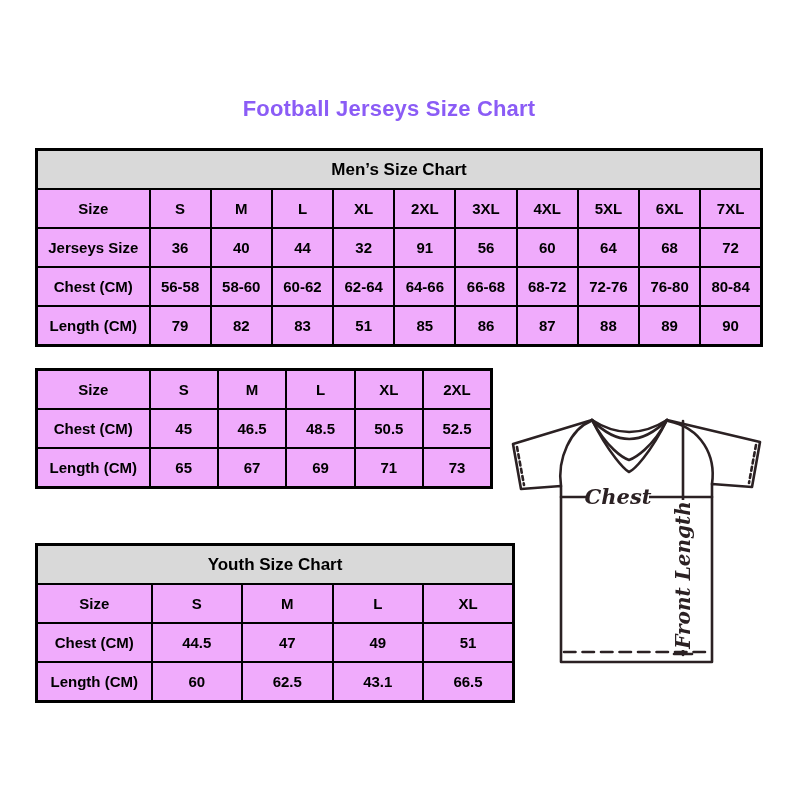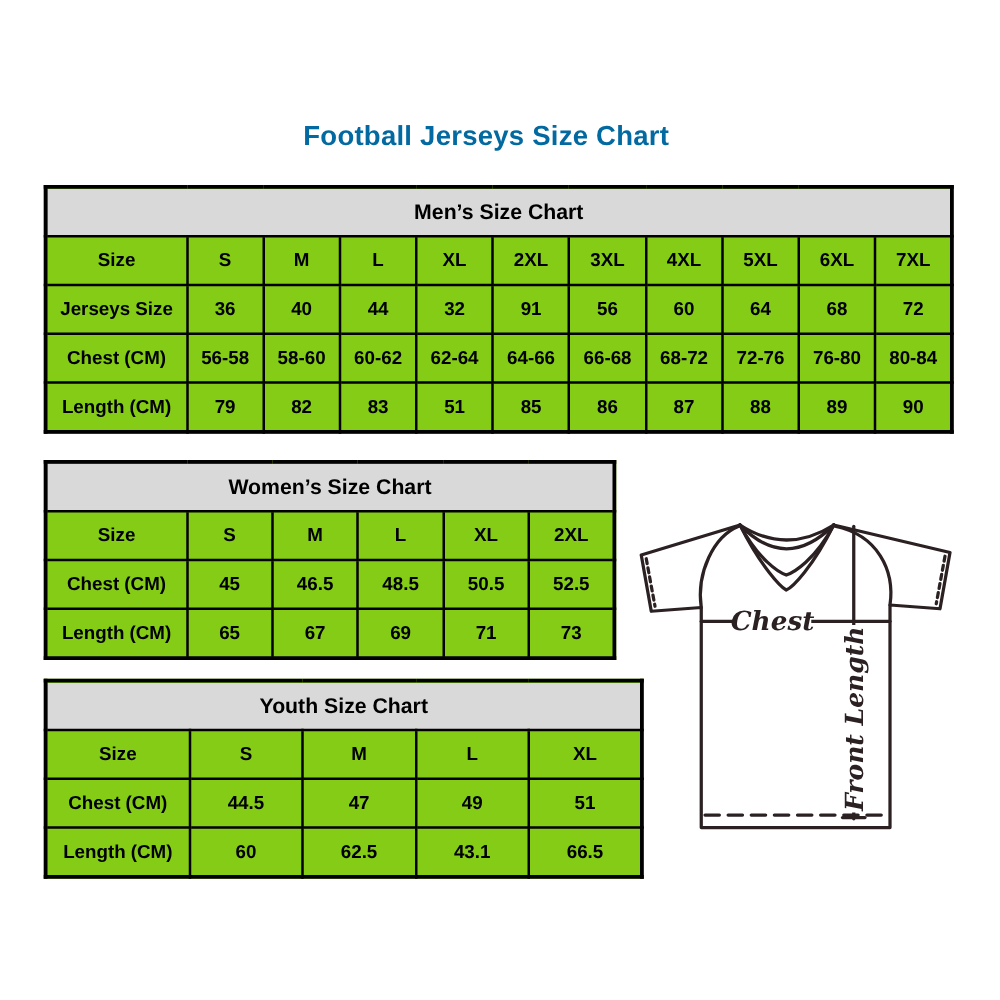--- a/index.html
+++ b/index.html
@@ -13,28 +13,28 @@
   }
   .page-title {
     position: absolute;
     top: 96px;
     left: 0;
     width: 778px;
     margin: 0;
     text-align: center;
     font-size: 22px;
     font-weight: bold;
-    color: #0369a1;
+    color: #8b5cf6;
     letter-spacing: 0.2px;
   }
   table.size-table {
     position: absolute;
     border-collapse: collapse;
     table-layout: fixed;
-    background: #84cc16;
+    background: #f0abfc;
     border: 3px solid #000000;
   }
   table.size-table th,
   table.size-table td {
     border: 2px solid #000000;
     text-align: center;
     vertical-align: middle;
     font-weight: bold;
     color: #000000;
     padding: 0 2px;
@@ -132,23 +132,20 @@
     </tbody>
   </table>
 
   <table class="size-table" id="womens-table">
     <colgroup>
       <col style="width:113px">
         <col span="5">
     </colgroup>
     <tbody>
       <tr>
-        <th class="chart-head" colspan="6">Women’s Size Chart</th>
-      </tr>
-      <tr>
           <td>Size</td>
           <td>S</td>
           <td>M</td>
           <td>L</td>
           <td>XL</td>
           <td>2XL</td>
         </tr>
       <tr>
           <td>Chest (CM)</td>
           <td>45</td>

